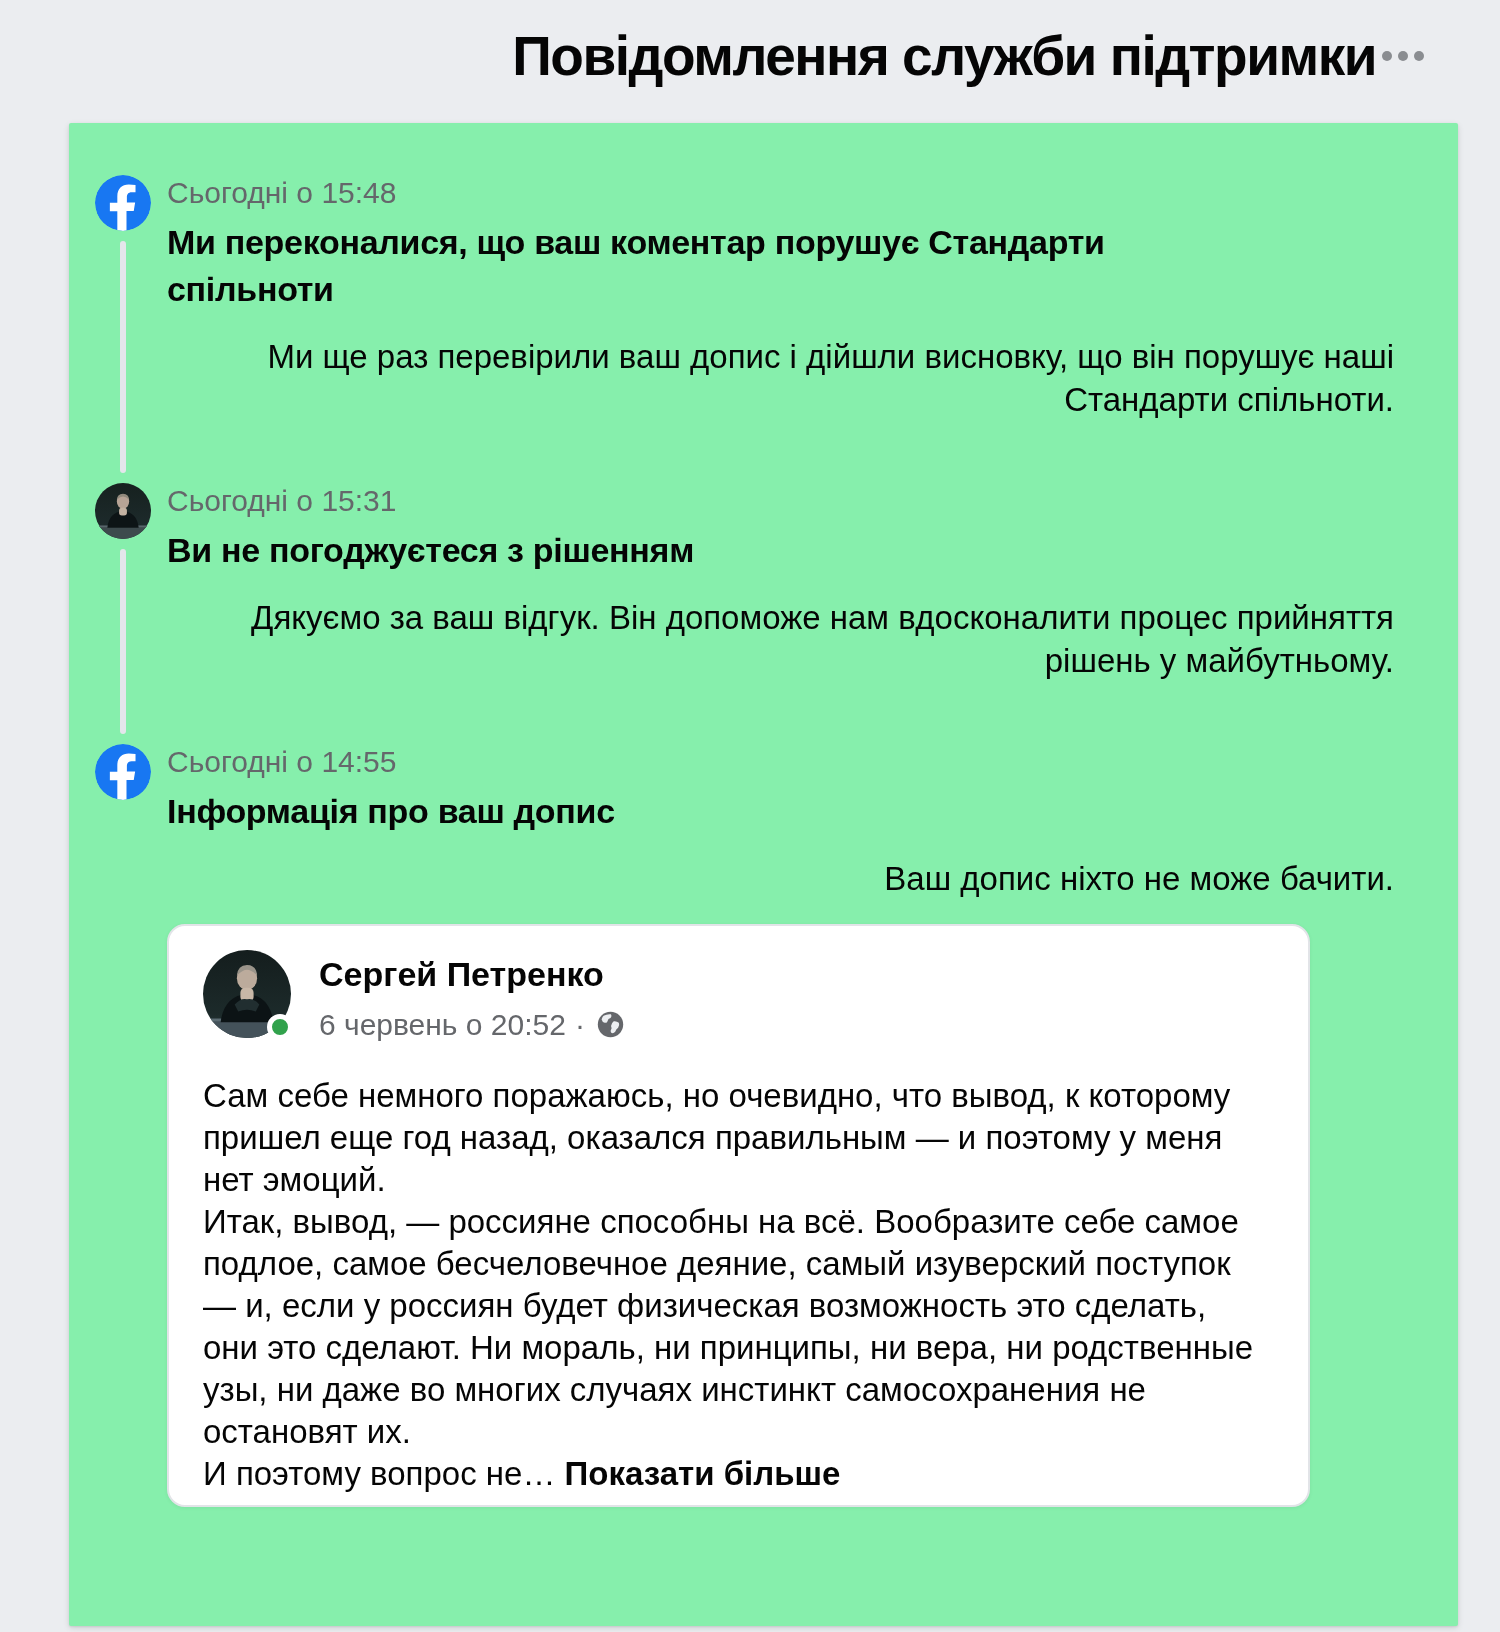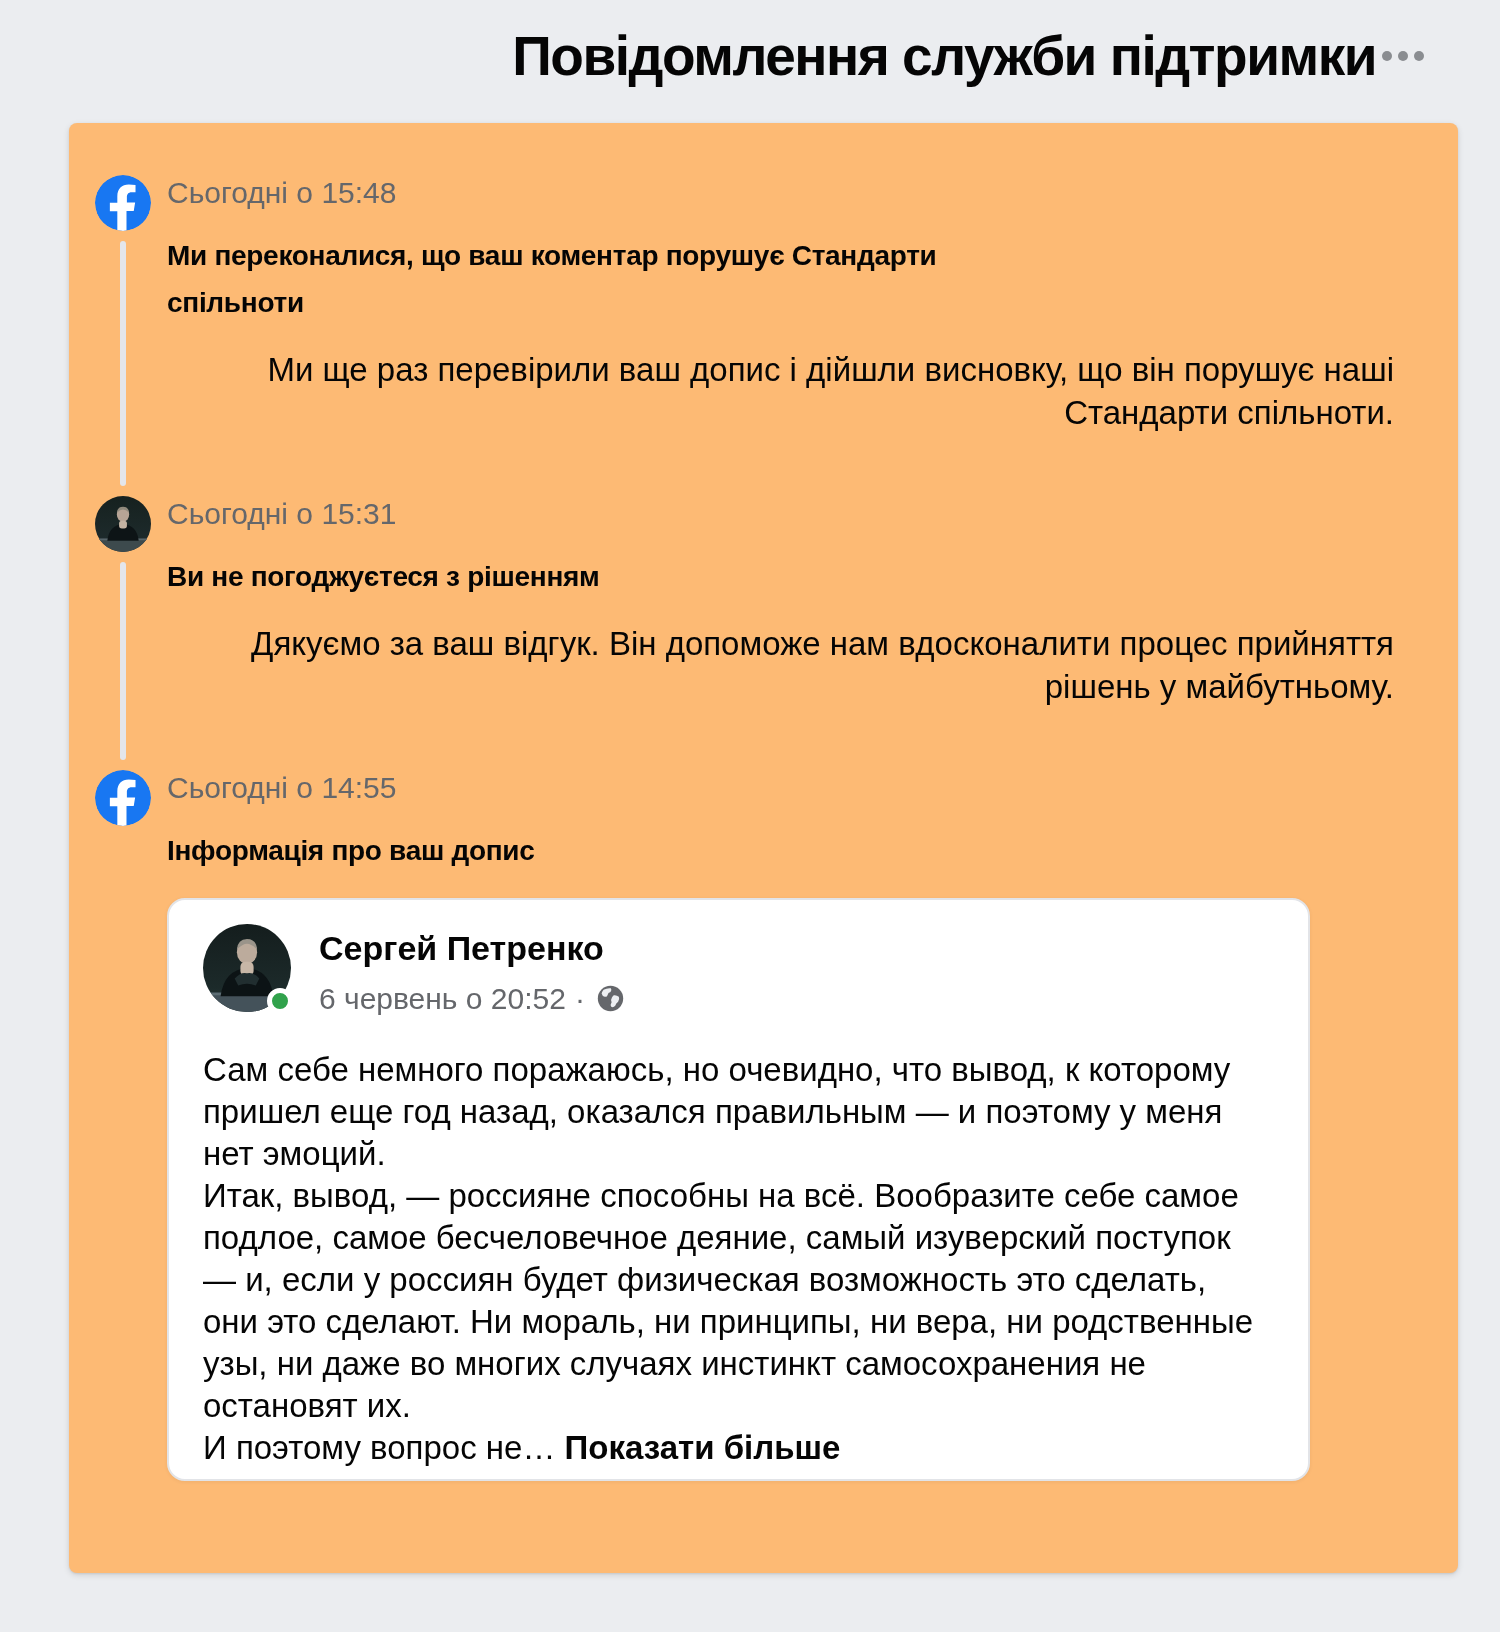--- a/index.html
+++ b/index.html
@@ -14,42 +14,42 @@
     padding:22px 70px 0 64px; margin-bottom:32px;
   }
   .page-title{
     font-size:55px; font-weight:700; letter-spacing:-1.5px; color:#050505;
     line-height:1.25;
   }
   .menu-dots{ display:flex; gap:6px; align-items:center; cursor:pointer; padding:6px; }
   .menu-dots .dot{ width:10px; height:10px; border-radius:50%; background:#8A8D91; }
 
   .card{
-    background:#fdba74; border-radius:8px;
+    background:#86efac; border-radius:2px;
     box-shadow:0 2px 6px rgba(0,0,0,0.12), 0 1px 2px rgba(0,0,0,0.08);
     margin:0 42px 0 69px;
-    padding:52px 64px 92px 26px;
+    padding:52px 64px 119px 26px;
     min-height:1438px;
   }
 
   .msg{ display:flex; }
   .gutter{
     width:56px; margin-right:16px; flex:0 0 56px;
     display:flex; flex-direction:column; align-items:center;
   }
   .avatar{ width:56px; height:56px; border-radius:50%; overflow:hidden; flex:0 0 56px; }
   .avatar svg{ display:block; width:100%; height:100%; }
   .tl-line{ width:6px; flex:1; background:#E4E6EB; border-radius:3px; margin:10px 0 10px 0; }
   .tl-line.hidden{ visibility:hidden; }
 
   .msg-content{ flex:1; padding-bottom:62px; }
   .msg:last-child .msg-content{ padding-bottom:0; }
   .msg-time{ font-size:30px; color:#65676B; line-height:1.2; }
   .msg-title{
-    font-size:28px; font-weight:700; line-height:47px; margin-top:21px;
+    font-size:34px; font-weight:700; line-height:47px; margin-top:8px;
     white-space:pre-line; letter-spacing:-0.3px;
   }
   .msg-body{ font-size:33px; line-height:43px; margin-top:22px; white-space:pre-line;text-align:right; }
 
   .post-card{
     width:1143px; margin-top:24px;
     border:2px solid #E2E4E8; border-radius:18px;
     box-shadow:0 1px 4px rgba(0,0,0,0.06);
     padding:24px 40px 10px 34px;
     background:#fff; overflow:hidden;
@@ -152,20 +152,21 @@
             </defs>
           <circle cx="18" cy="18" r="18" fill="#1877F2"></circle>
           <path clip-path="url(#fbc2)" fill="#FFFFFF" d="M24.9,23.2l0.9,-5.5h-5.3v-3.6c0,-1.5 0.75,-3 3.1,-3h2.45V6.5c-1.45,-0.23 -2.9,-0.36 -4.35,-0.36c-4.45,0 -7.35,2.7 -7.35,7.55v4.1H9.55v5.5h4.8V37h5.9V23.2H24.9z"></path>
         </svg>
       </div>
       <div class="tl-line hidden"></div>
     </div>
     <div class="msg-content">
       <div class="msg-time">Сьогодні о 14:55</div>
       <div class="msg-title">Інформація про ваш допис</div>
+      <div class="msg-body">Ваш допис ніхто не може бачити.</div>
 
       <div class="post-card">
         <div class="post-header">
           <div class="post-avatar-wrap">
             <div class="post-avatar">
               <svg viewBox="0 0 100 100">
                 <defs>
                   <linearGradient id="bg3" x1="0" y1="0" x2="0" y2="1">
                     <stop offset="0" stop-color="#141d1d"></stop>
                       <stop offset="0.72" stop-color="#1c2a2a"></stop>

